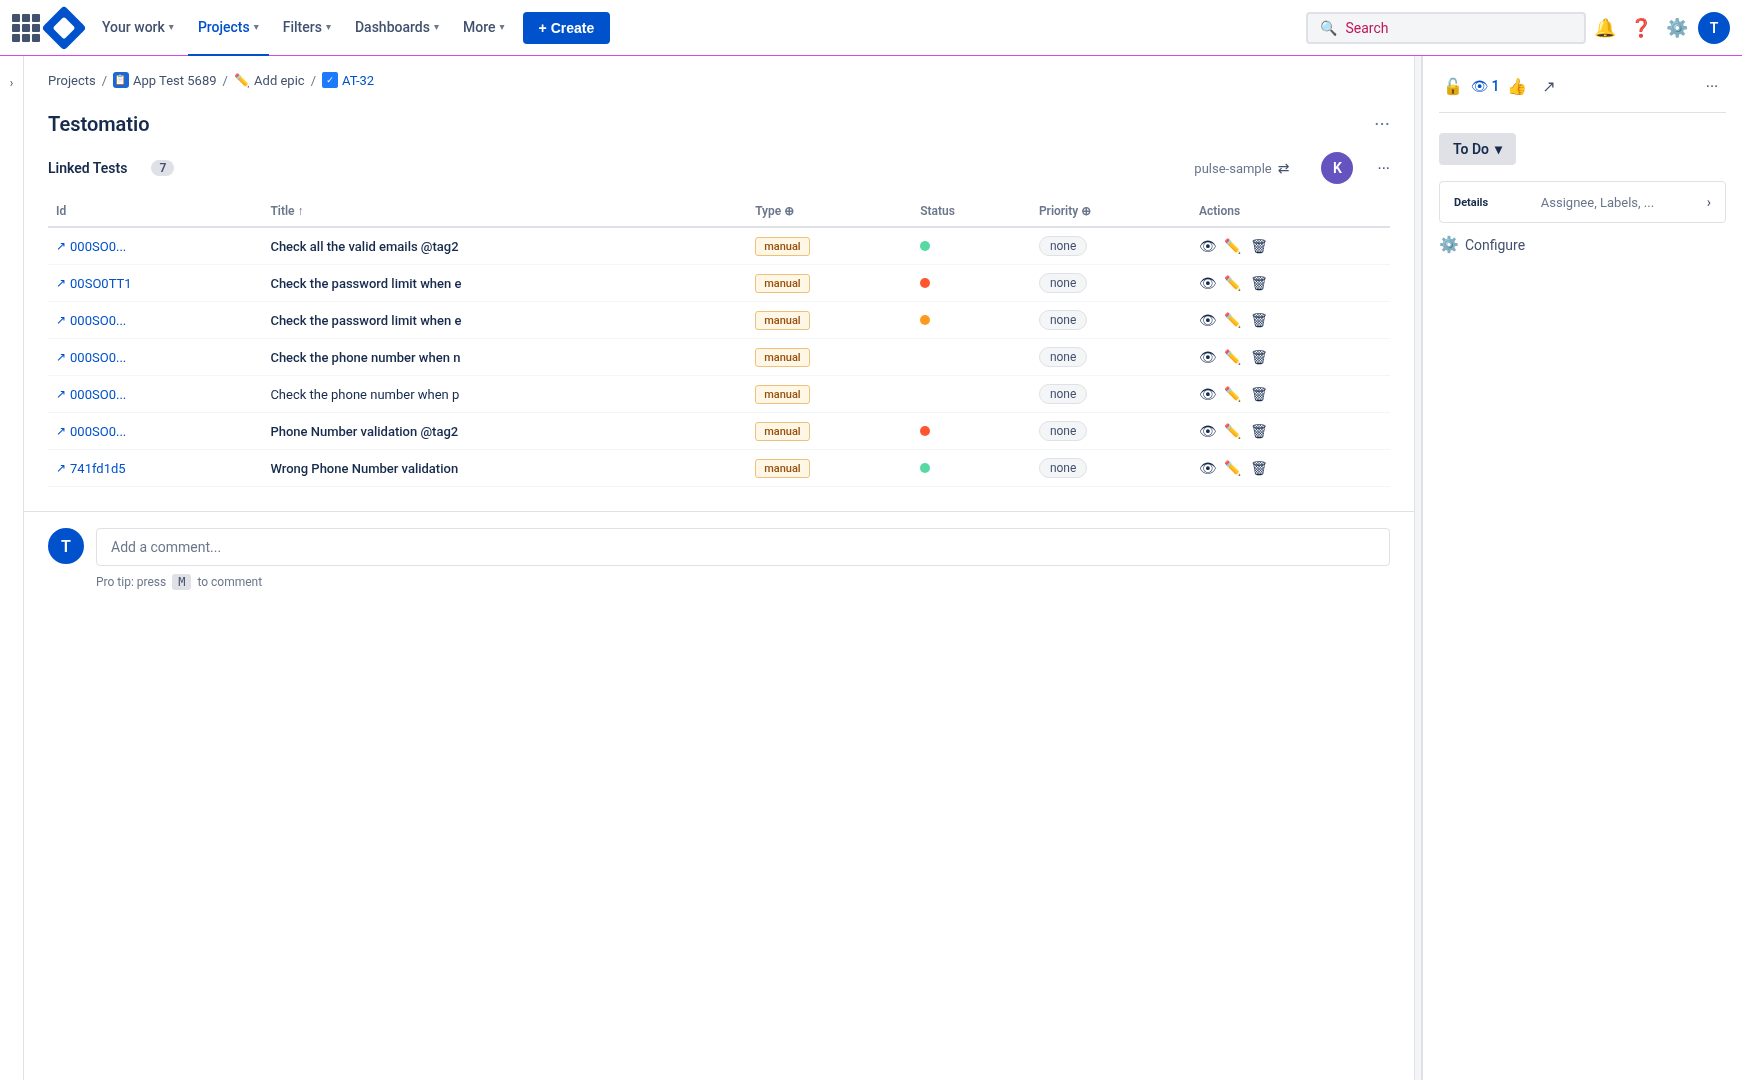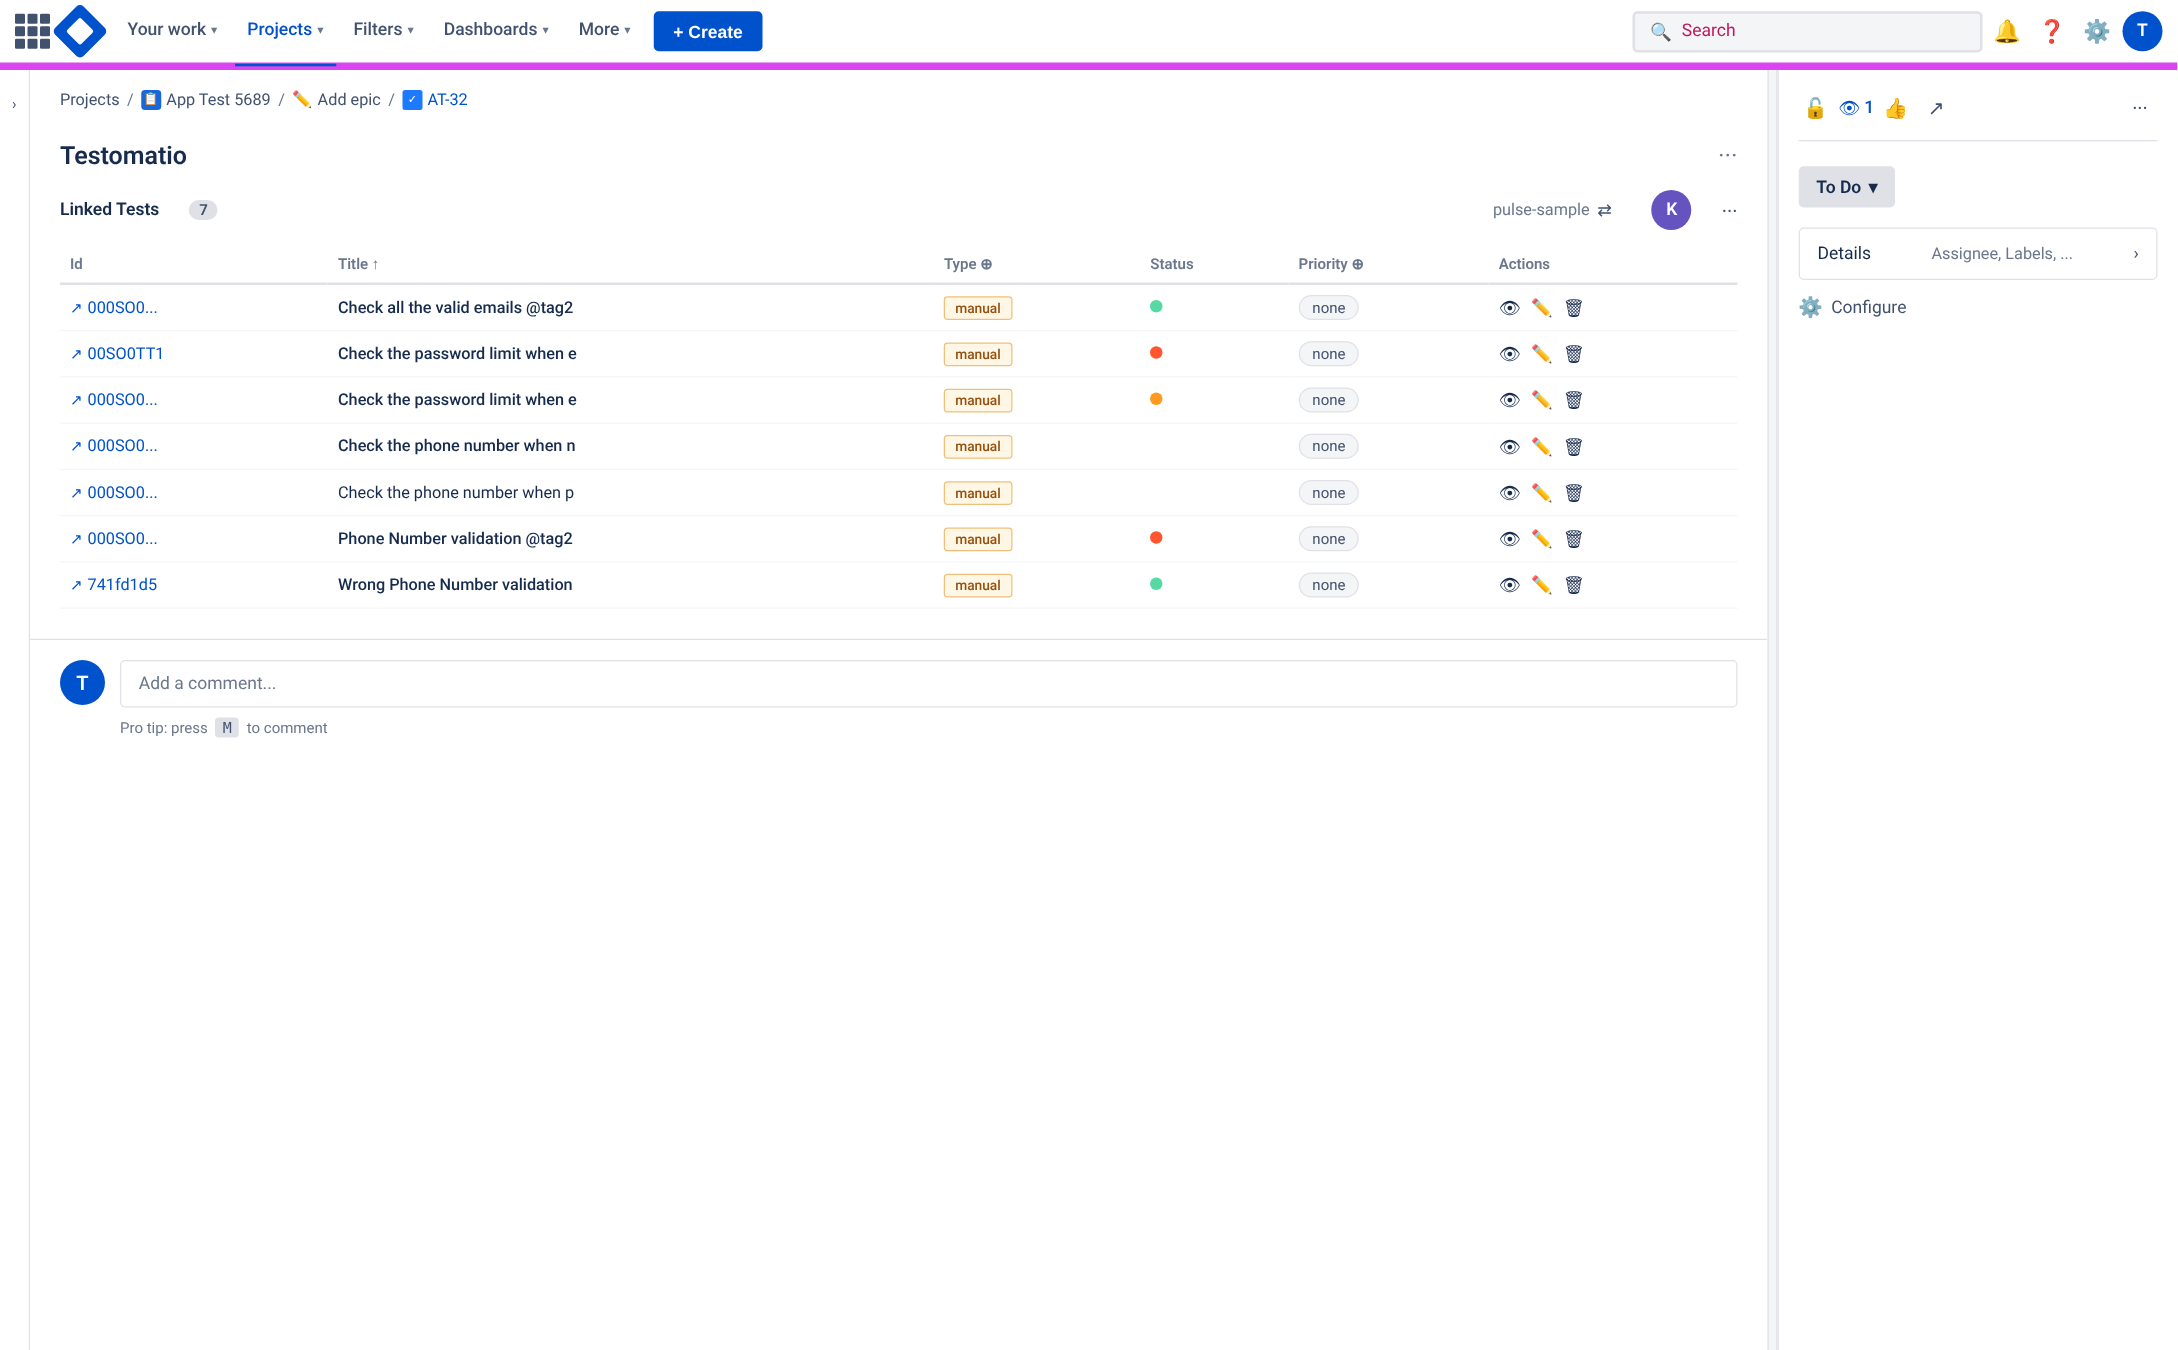--- a/index.html
+++ b/index.html
@@ -1,21 +1,21 @@
 <!DOCTYPE html>
 <html><head>
   <meta charset="utf-8">
   <style>
     * { box-sizing: border-box; margin: 0; padding: 0; }
     body { font-family: -apple-system, BlinkMacSystemFont, "Segoe UI", Roboto, sans-serif; font-size: 14px; background: #fff; color: #172b4d; }
 
     
     .topnav {
       display: flex; align-items: center; height: 56px; padding: 0 12px;
-      background: #fff; border-bottom: 6px solid #d946ef; gap: 4px;
+      background: #fff; border-bottom: 1px solid #d946ef; gap: 4px;
     }
     .topnav-logo { display: flex; align-items: center; gap: 8px; margin-right: 8px; }
     .grid-icon { width: 28px; height: 28px; display: grid; grid-template-columns: repeat(3,8px); grid-template-rows: repeat(3,8px); gap: 2px; cursor: pointer; }
     .grid-icon span { background: #42526e; border-radius: 1px; }
     .diamond-logo { width: 32px; height: 32px; background: #0052cc; transform: rotate(45deg); border-radius: 4px; }
     .diamond-inner { width: 16px; height: 16px; background: #fff; transform: rotate(0deg); border-radius: 2px; position: absolute; top: 50%; left: 50%; transform: translate(-50%, -50%); }
     .logo-wrap { position: relative; width: 32px; height: 32px; }
 
     .nav-item {
       display: flex; align-items: center; gap: 4px; padding: 0 10px; height: 56px;
@@ -154,21 +154,21 @@
     .status-dropdown {
       display: inline-flex; align-items: center; gap: 6px; padding: 8px 14px;
       background: #dfe1e6; border-radius: 4px; cursor: pointer; font-weight: 600; font-size: 14px; color: #172b4d;
     }
 
     .details-section { margin-top: 16px; }
     .details-header {
       display: flex; align-items: center; justify-content: space-between; padding: 12px 0;
       border: 1px solid #dfe1e6; border-radius: 4px; padding: 12px 14px; cursor: pointer;
     }
-    .details-title { font-size: 14px; font-weight: 400; color: #172b4d; }
+    .details-title { font-size: 11px; font-weight: 700; color: #172b4d; }
     .details-subtitle { font-size: 13px; color: #6b778c; }
 
     .meta-info { margin-top: 16px; }
     .meta-row { font-size: 13px; color: #42526e; margin-bottom: 6px; }
 
     .configure-btn {
       display: flex; align-items: center; gap: 6px; margin-top: 12px; cursor: pointer;
       color: #42526e; font-size: 14px;
     }
     .gear-icon { font-size: 16px; }

